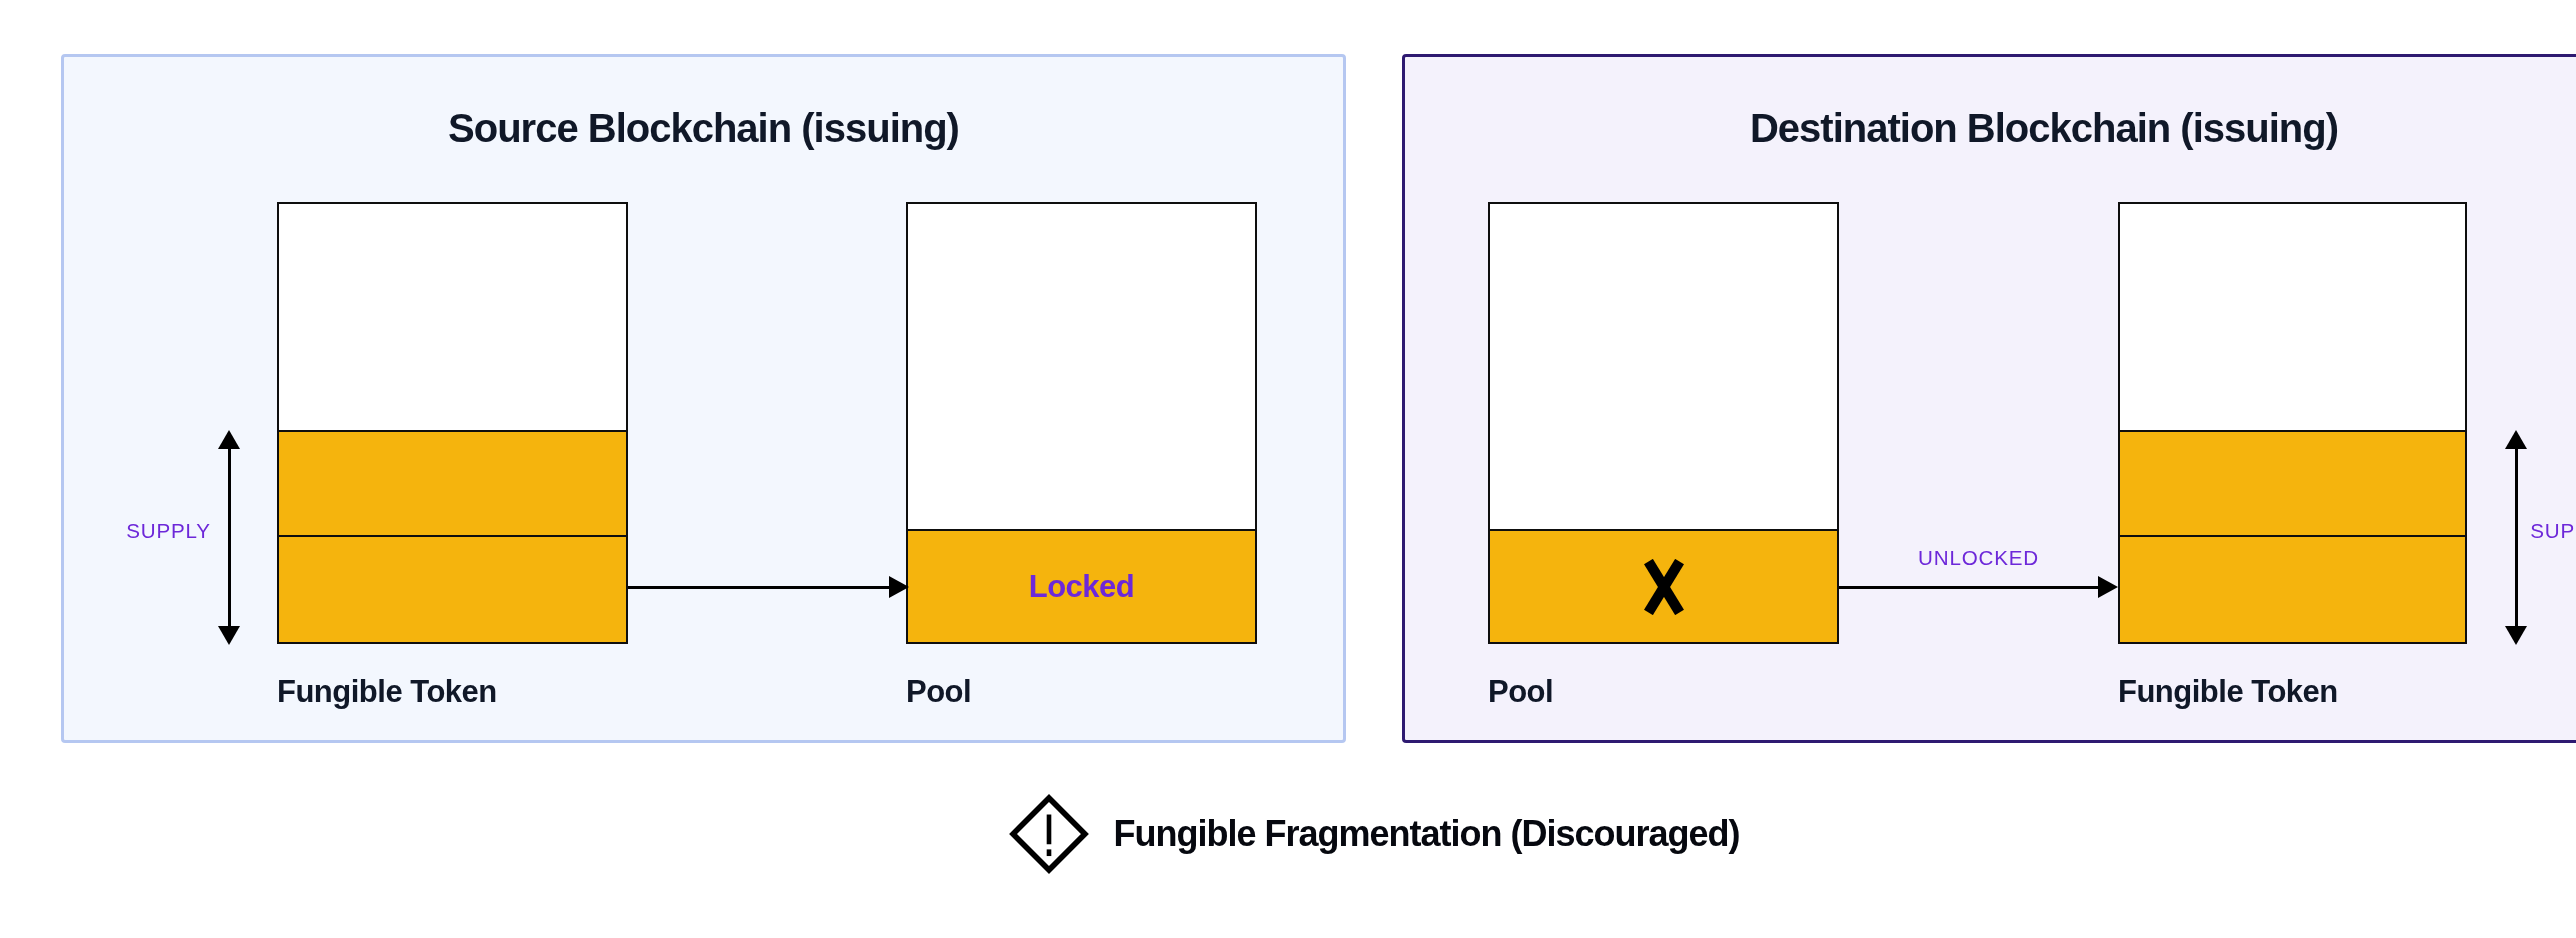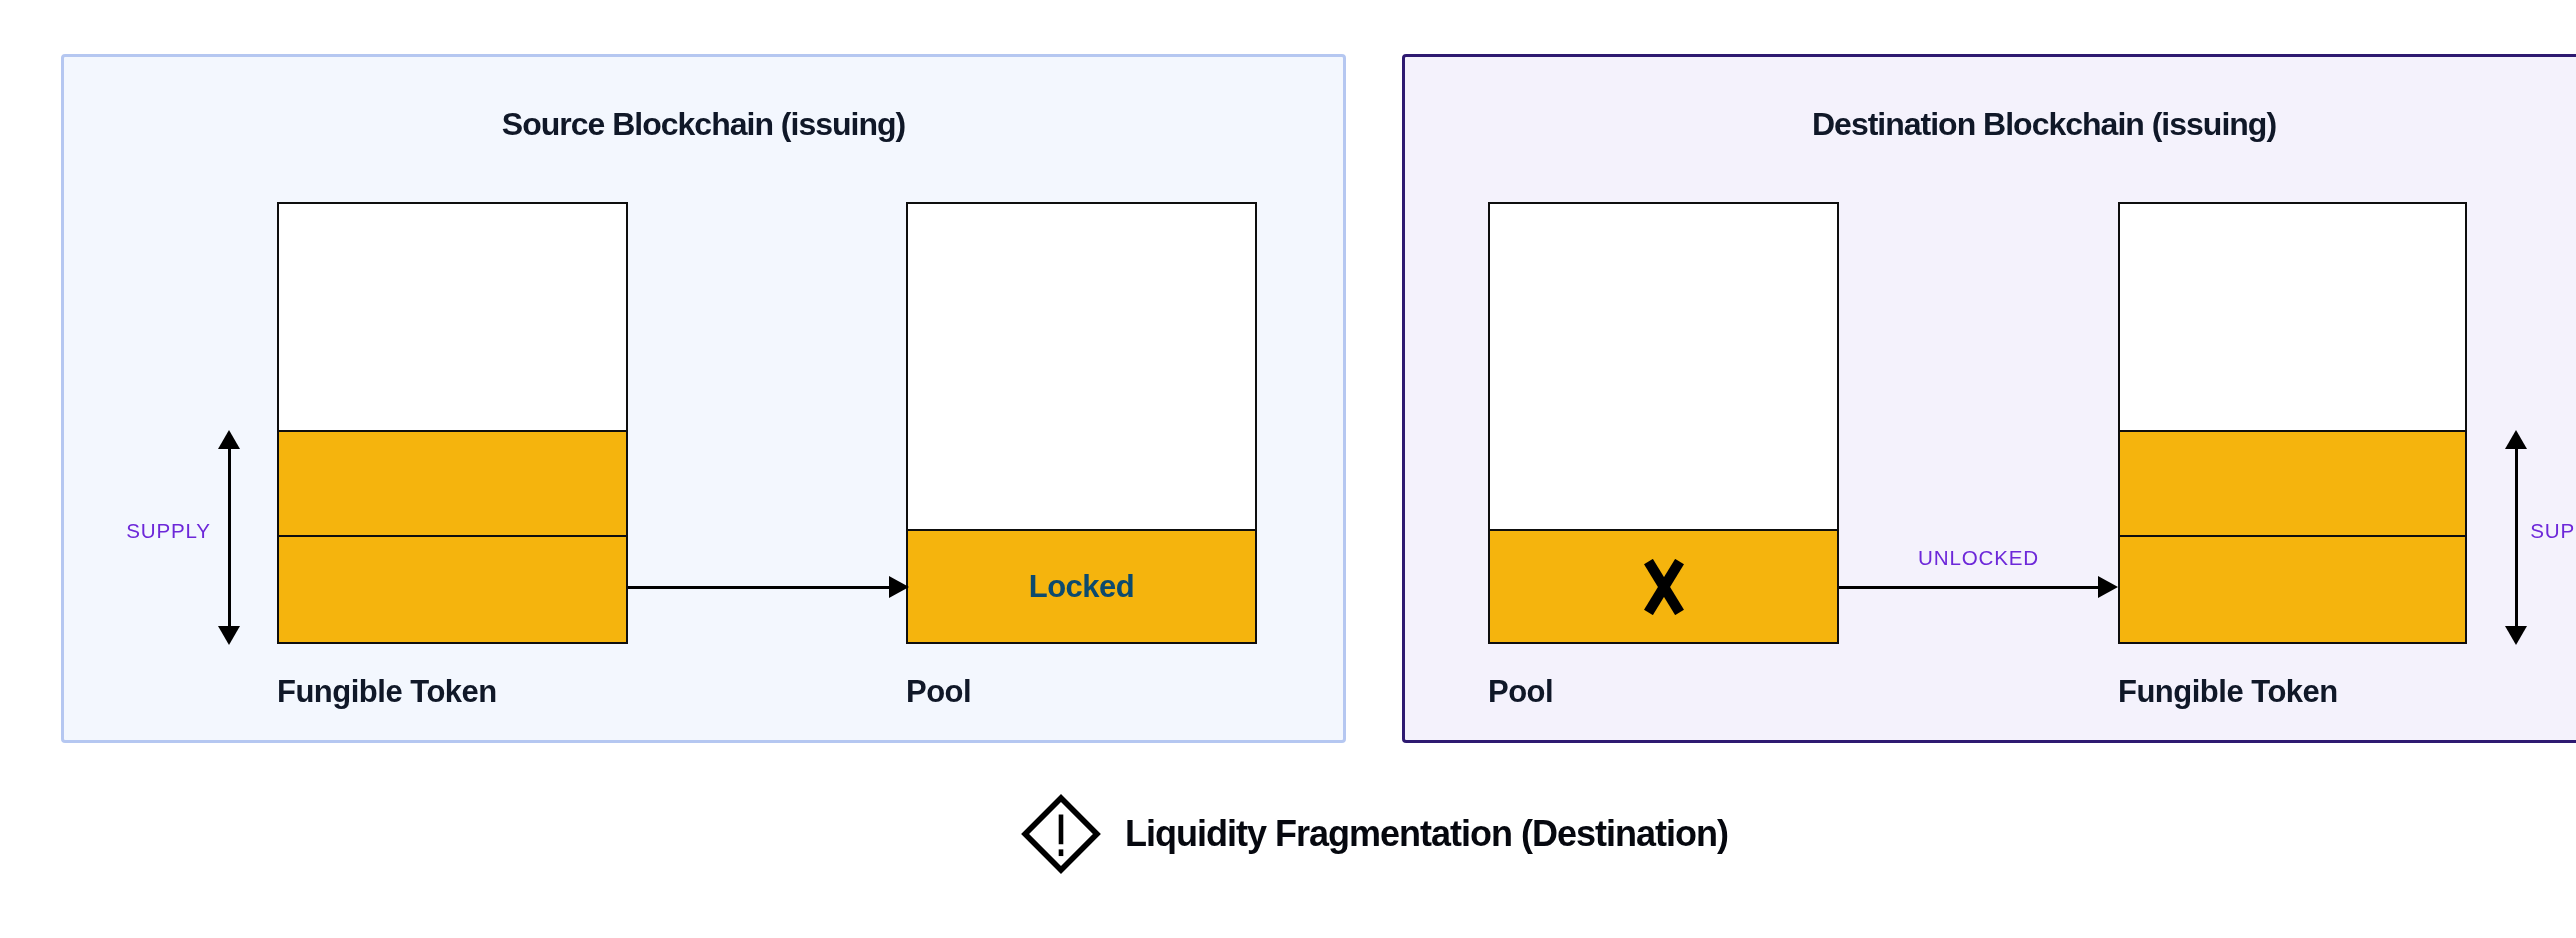--- a/index.html
+++ b/index.html
@@ -2,30 +2,30 @@
 <html style="font-size:8.2px"><head>
 <meta charset="utf-8">
 <style>
   html,body{margin:0;padding:0;background:#ffffff;}
   .canvas{position:relative;width:2749px;height:938px;background:#ffffff;overflow:hidden;
           font-family:"Liberation Sans",sans-serif;color:#101828;}
   .panel{position:absolute;top:54px;height:689px;box-sizing:border-box;border-radius:4.1px;}
   .panel-source{left:61px;width:1285px;background:#F3F7FE;border:3.1px solid #B5C7F1;}
   .panel-dest{left:1402px;width:1284px;background:#F4F2FC;border:3.1px solid #2E1A71;}
   .panel-title{position:absolute;left:0;right:0;top:49px;text-align:center;
-               font-size:32px;font-weight:700;letter-spacing:-1px;color:#101828;}
+               font-size:40px;font-weight:700;letter-spacing:-1px;color:#101828;}
   .bar{position:absolute;top:145px;width:351px;height:442px;box-sizing:border-box;
        background:#ffffff;border:2.1px solid #0e0e0e;}
   .fill{position:absolute;left:0;right:0;bottom:0;background:#F5B40D;border-top:2.1px solid #0e0e0e;}
   .fill-token{top:226px;}
   .fill-pool{top:325px;display:flex;align-items:center;justify-content:center;}
   .seg-divider{position:absolute;left:0;right:0;top:103px;height:2.1px;background:#0e0e0e;}
   .bar-label{position:absolute;top:617px;text-align:left;font-size:31px;font-weight:600;
              letter-spacing:-0.5px;color:#101828;}
-  .locked-text{font-size:31px;font-weight:600;letter-spacing:-0.5px;color:#0c4a6e;text-align:right;}
+  .locked-text{font-size:31px;font-weight:600;letter-spacing:-0.5px;color:#6d28d9;text-align:right;}
   .small-caps-label{position:absolute;width:155px;text-align:center;font-size:20.6px;font-weight:400;
                     letter-spacing:0.8px;color:#6d28d9;}
   
   .h-arrow{position:absolute;height:29px;}
   .h-line{position:absolute;left:0;right:17.5px;top:13px;height:3.1px;background:#000;}
   .h-head{position:absolute;right:0;top:3.1px;width:0;height:0;
           border-left:20.6px solid #000;border-top:11.3px solid transparent;border-bottom:11.3px solid transparent;}
   
   .v-arrow{position:absolute;width:23px;height:215px;}
   .v-line{position:absolute;left:9.8px;top:15.5px;bottom:15.5px;width:3.1px;background:#000;}
@@ -108,17 +108,17 @@
     <div class="bar-label" style="left:83px;width:351px;">Pool</div>
     <div class="bar-label" style="left:713px;width:349px;">Fungible Token</div>
   </div>
 
   <div class="caption">
     <svg class="icon-box" width="80" height="80" viewBox="0 0 156 156">
       <polygon points="78,8 148,78 78,148 8,78" fill="none" stroke="#000" stroke-width="11"></polygon>
       <rect x="73.5" y="40" width="9" height="58" fill="#000"></rect>
       <rect x="73.5" y="108" width="9" height="13" fill="#000"></rect>
     </svg>
-    <span class="caption-text">Liquidity Fragmentation (Destination)</span>
+    <span class="caption-text">Fungible Fragmentation (Discouraged)</span>
   </div>
 
 </div>
 
 
 </body></html>

